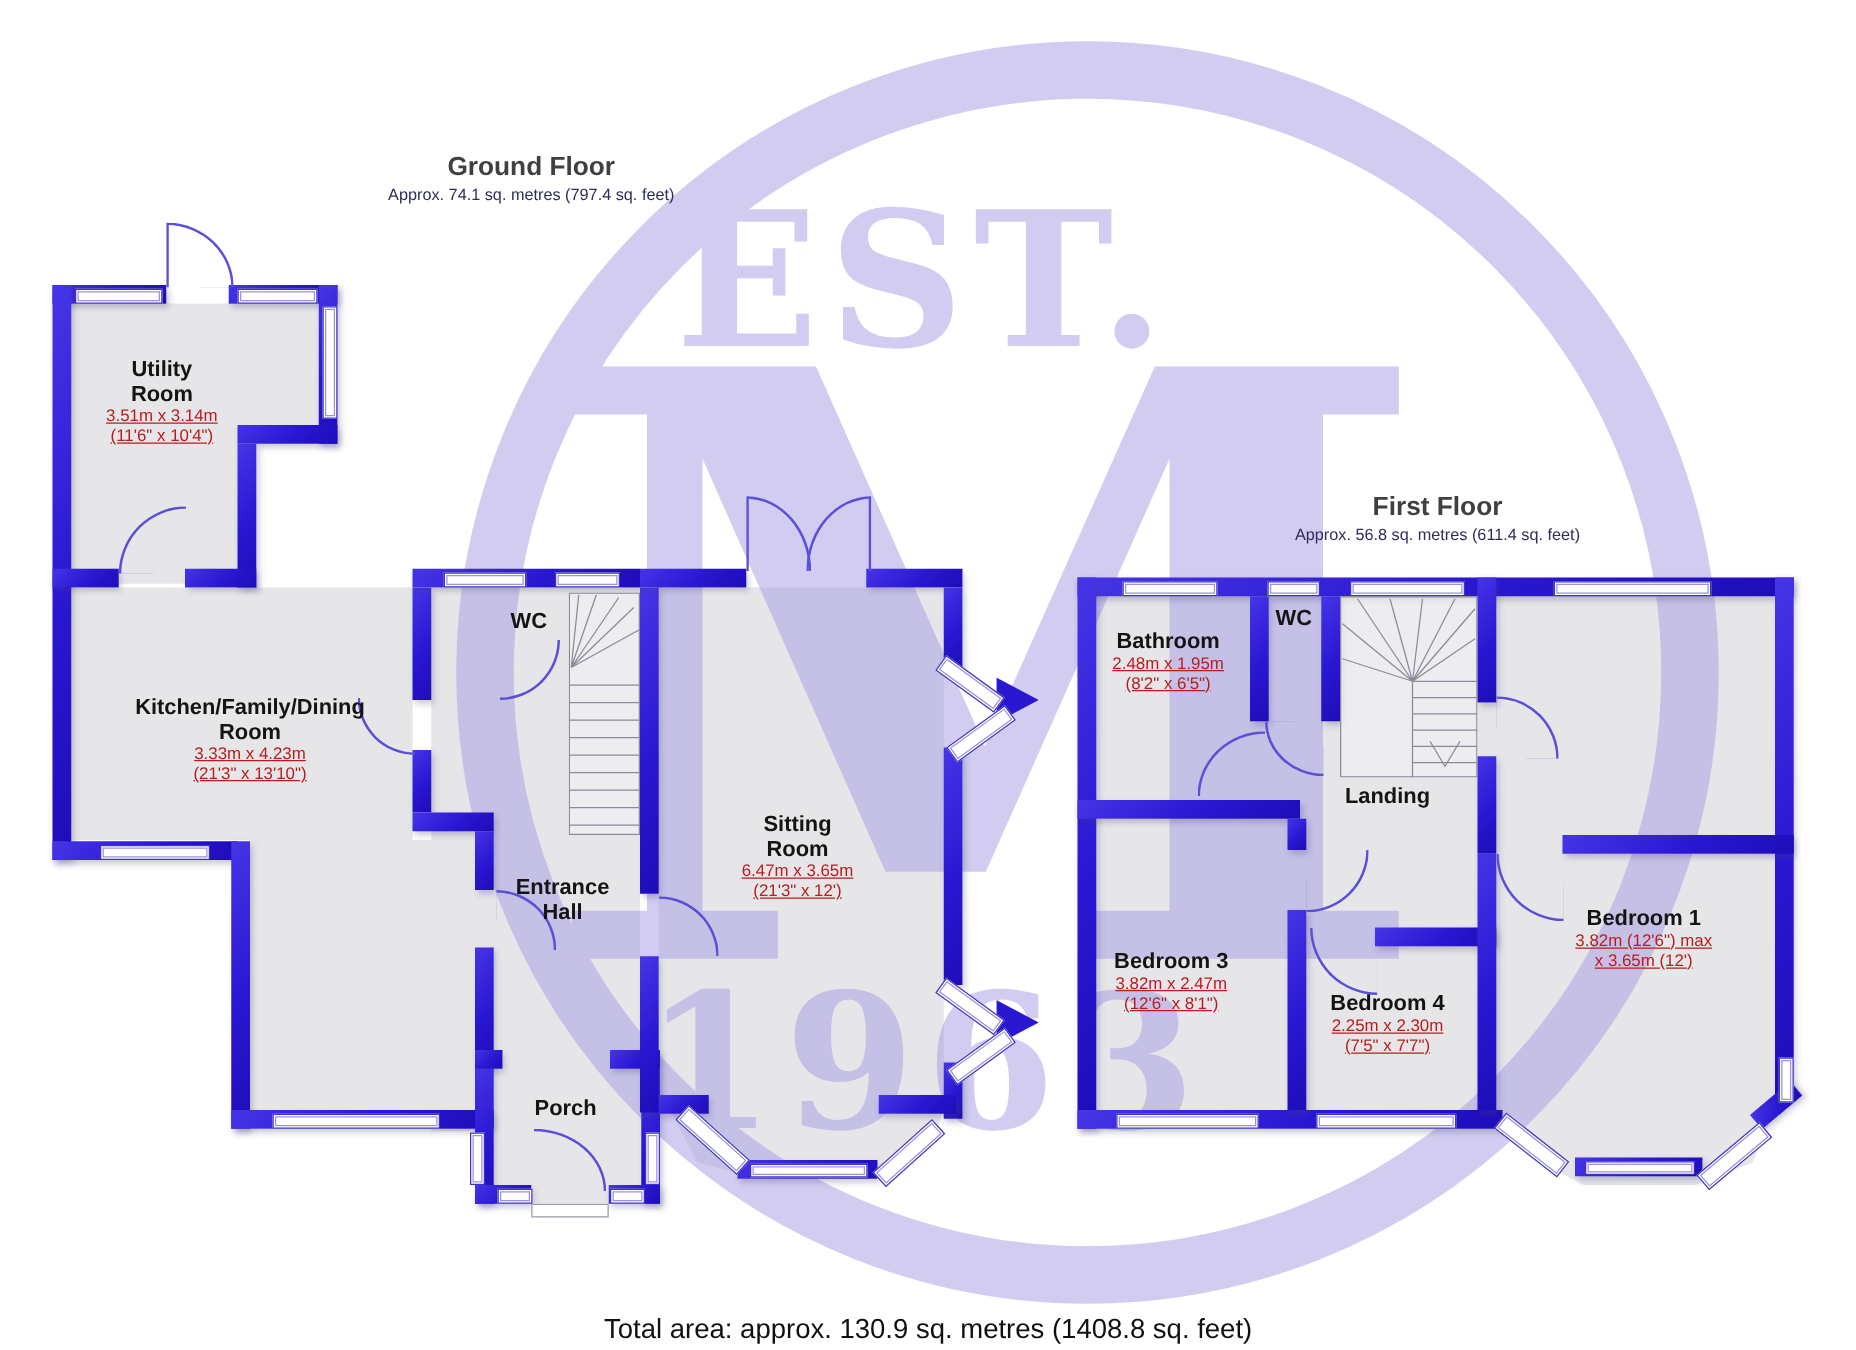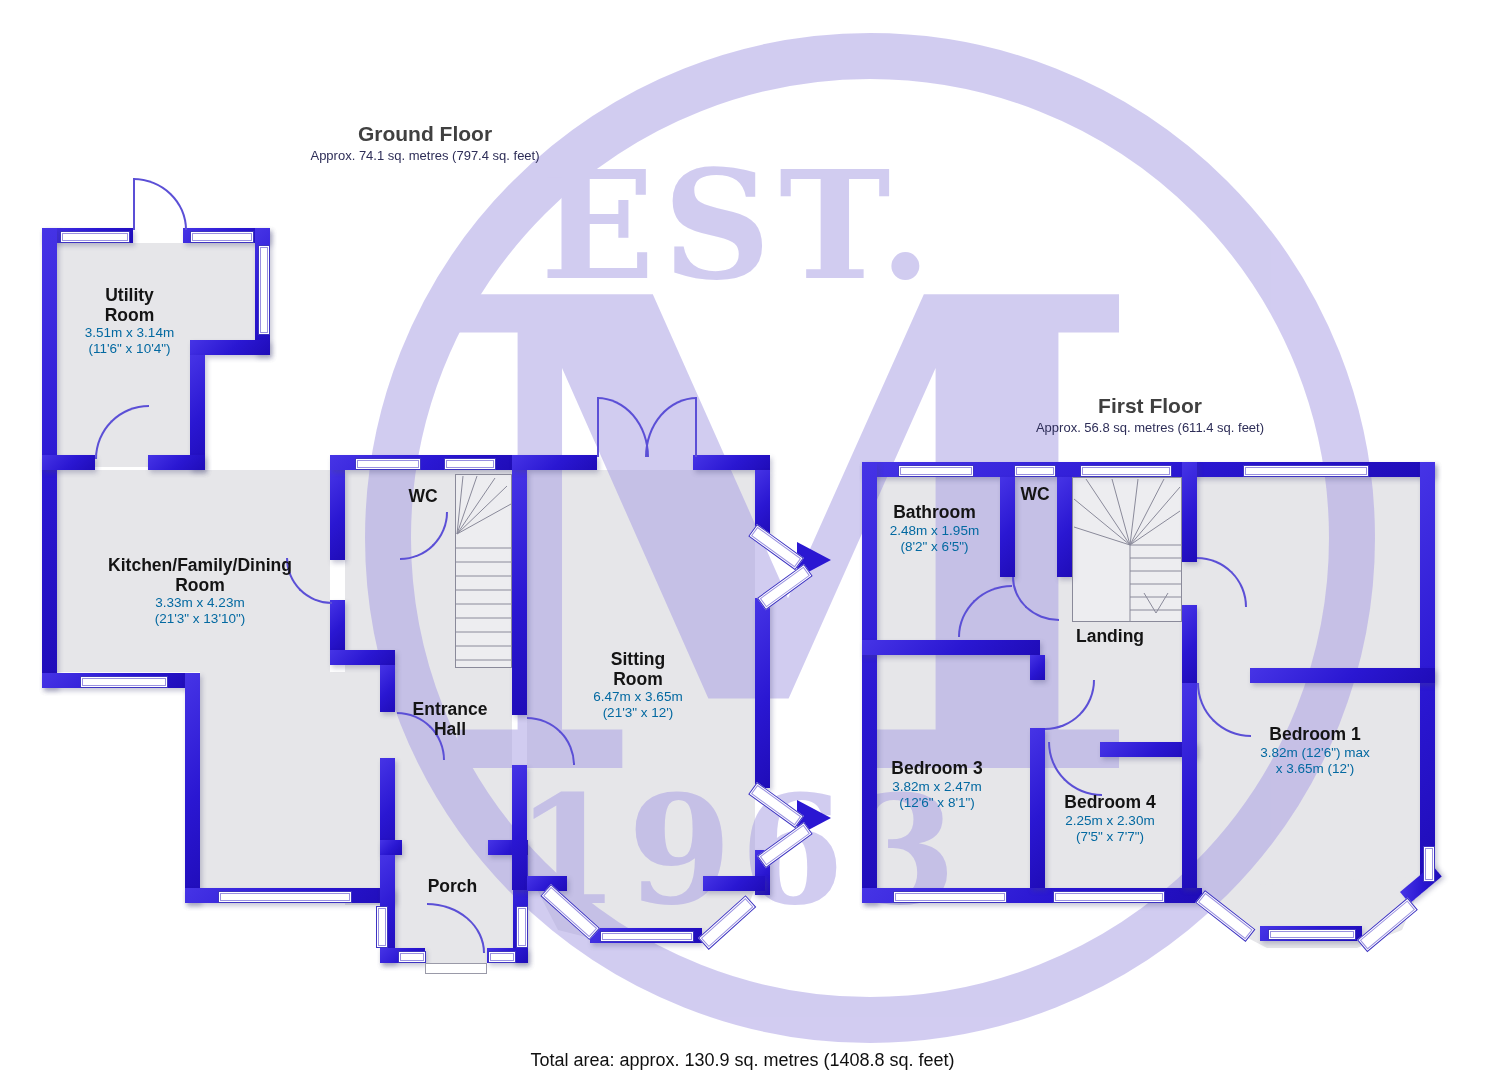--- a/index.html
+++ b/index.html
@@ -20,26 +20,26 @@
   .arc-tl{border-top:2px solid #5b4fd6;border-left:2px solid #5b4fd6;border-top-left-radius:100%;}
   .arc-br{border-bottom:2px solid #5b4fd6;border-right:2px solid #5b4fd6;border-bottom-right-radius:100%;}
   .arc-bl{border-bottom:2px solid #5b4fd6;border-left:2px solid #5b4fd6;border-bottom-left-radius:100%;}
   .leaf-l{border-left:2px solid #5b4fd6;}
   .leaf-r{border-right:2px solid #5b4fd6;}
   .tip{position:absolute;z-index:3;background:#2a17d2;clip-path:polygon(0 0,100% 50%,0 100%);}
   .stairs{position:absolute;z-index:4;}
   .step{position:absolute;background:#fff;border:1px solid #9a9aa8;z-index:3;}
   .lbl{position:absolute;z-index:6;text-align:center;color:#141414;}
   .lbl .nm{font-weight:bold;font-size:17.5px;line-height:1.12;}
-  .lbl .dm{font-size:13.5px;line-height:1.2;color:#0369a1;}
+  .lbl .dm{font-size:13.5px;line-height:1.2;color:#b91c1c;text-decoration:underline;}
   .ftitle{position:absolute;z-index:6;text-align:center;}
   .ftitle .t{font-size:21px;font-weight:bold;color:#404040;line-height:1.1;}
   .ftitle .s{font-size:13px;color:#2e2e58;margin-top:3px;}
   .footer{position:absolute;left:0;width:1485px;top:1050px;text-align:center;
-          font-size:18px;color:#101010;z-index:6;}
+          font-size:22px;color:#101010;z-index:6;}
 </style>
 </head>
 <body>
 
 <div id="scene">
 
   <div class="floor" style="left:57px;top:243px;width:198px;height:112px;"></div>
   <div class="floor" style="left:57px;top:243px;width:133px;height:224px;"></div>
   <div class="floor" style="left:57px;top:470px;width:273px;height:202px;"></div>
   <div class="floor" style="left:200px;top:672px;width:180px;height:216px;"></div>

